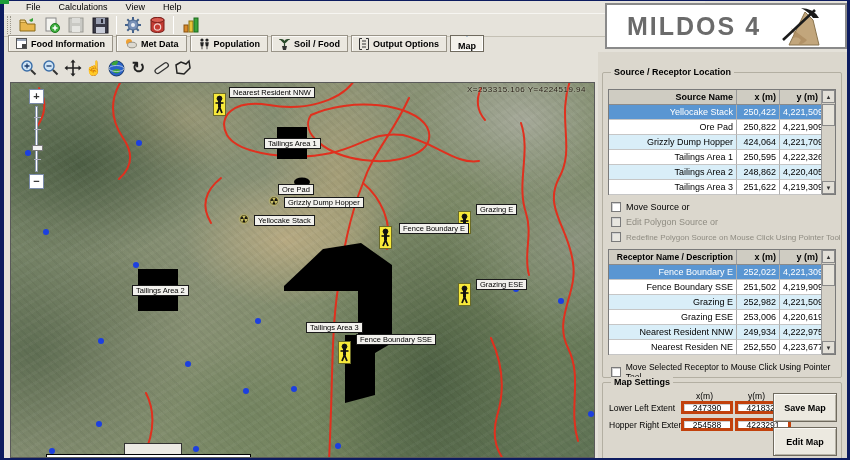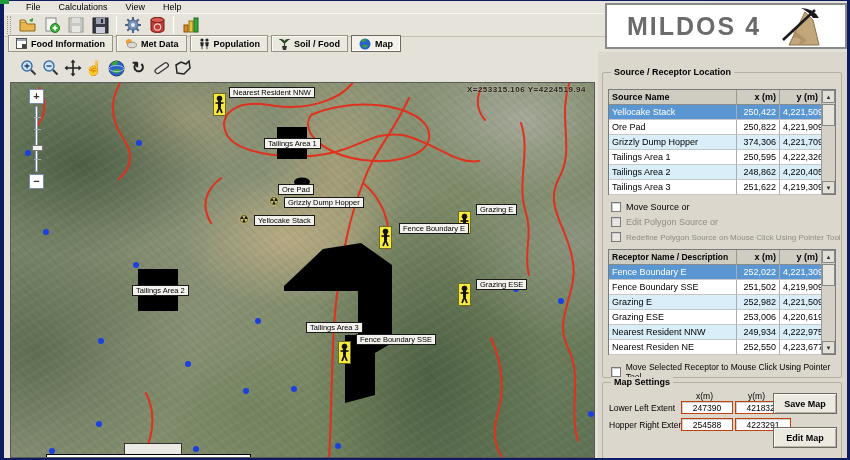--- a/index.html
+++ b/index.html
@@ -20,21 +20,21 @@
 
   
   #toolbar { position:absolute; left:4px; top:13px; width:843px; height:24px; background:#e6e3db; border-top:1px solid #f6f5f1; border-bottom:1px solid #c4c0b4; display:flex; align-items:center; }
   .tb-grip { width:4px; height:18px; margin:0 5px 0 3px; border-left:1px dotted #9a968a; border-right:1px dotted #9a968a; }
   .tb-btn { width:22px; height:21px; display:flex; align-items:center; justify-content:center; margin:0 1px; border:1px solid transparent; }
   .tb-sep { width:1px; height:18px; background:#b8b4a8; border-right:1px solid #fff; margin:0 4px; }
 
   
   #tabbar { position:absolute; left:4px; top:33px; width:600px; height:19px; display:flex; align-items:flex-end; gap:3px; padding-left:4px; }
   .tab { height:17px; display:flex; align-items:center; gap:4px; padding:0 7px; background:#ebe8e0; border:1px solid #999488; box-shadow:inset 1px 1px 0 #fbfaf7; font-weight:bold; cursor:default; }
-  .tab.active { background:#f3f1ea; border:1px solid #6f6a5e; box-shadow:inset -1px -1px 0 #fff; }
+  .tab.active { background:#f3f1ea; border:1px solid #6f6a5e; box-shadow:inset -1px -1px 0 #fff;flex-direction:column; }
 
   
   #logo-box { position:absolute; left:605px; top:3px; width:242px; height:46px; background:#fff; border:2px solid #8a8a8a; display:flex; align-items:center; justify-content:flex-start; padding-left:20px; gap:14px; z-index:5; }
   #logo-title { font-size:25px; font-weight:bold; color:#6b6b6b; letter-spacing:2px; }
 
   
   #maptoolbar { position:absolute; left:18px; top:56px; width:580px; height:24px; display:flex; align-items:center; gap:1px; }
   .mtb-btn { width:21px; height:21px; display:flex; align-items:center; justify-content:center; }
   .glyph-icon { font-size:14px; line-height:14px; color:#222; font-weight:bold; }
 
@@ -60,56 +60,56 @@
   .person-marker { position:absolute; width:13px; height:23px; background:#f8ea3a; border:1px solid #6a6a28; display:flex; align-items:center; justify-content:center; z-index:11; }
   .rad-marker { position:absolute; width:13px; height:12px; font-size:11px; line-height:12px; color:#111; text-shadow:0 0 1px #ffe94a, 0 0 2px #ffe94a; z-index:11; }
 
   
   #zoomctl { position:absolute; left:18px; top:6px; width:18px; z-index:13; }
   .zoom-btn { width:15px; height:15px; background:#fff; border:1px solid #7a8aa8; font-size:11px; font-weight:bold; text-align:center; line-height:13px; color:#333; }
   #zoom-track { margin:2px 0 2px 6px; width:3px; height:66px; background:#fff; border:1px solid #8a96ac; position:relative; }
   #zoom-handle { position:absolute; left:-4px; top:38px; width:11px; height:6px; background:#f2f2f2; border:1px solid #777; }
   .zoom-tick { position:absolute; left:-2px; width:7px; height:1px; background:#aab; }
 
-  #coord-readout { position:absolute; right:8px; top:2px; font-size:8px; font-weight:bold; color:#2a2118; letter-spacing:.5px; z-index:12; text-shadow:0 0 2px #cfd4c2; }
+  #coord-readout { position:absolute; right:8px; top:2px; font-size:8px; font-weight:normal; color:#2a2118; letter-spacing:.5px; z-index:12; text-shadow:0 0 2px #cfd4c2; }
   #scale-label { position:absolute; left:113px; top:360px; z-index:12; background:#eceae4; border:1px solid #333; font-size:8px; padding:16px 4px; line-height:11px; }
   #scale-bar { position:absolute; left:35px; top:371px; width:205px; height:5px; background:#fff; border:1px solid #000; z-index:12; }
 
   
   #panel { position:absolute; left:598px; top:52px; width:249px; height:406px; background:#dbd7cd; }
   .groupbox { position:absolute; border:1px solid #b3afa2; border-radius:2px; }
   .group-title { position:absolute; top:-6px; left:8px; background:#dbd7cd; padding:0 3px; font-weight:bold; }
   #group-source { left:4px; top:20px; width:240px; height:306px; }
   #group-mapset { left:4px; top:330px; width:240px; height:80px; }
 
   .datatable { position:absolute; left:5px; width:228px; border:1px solid #7a7a7a; background:#fff; }
   .tbl-row { display:flex; height:15px; }
   .tbl-row.hdr { background:#cfccc2; font-weight:bold; }
   .tbl-row.alt { background:#d9eef8; }
   .tbl-row.sel { background:#5a96d2; color:#fff; }
   .cell { border-right:1px solid #adadad; border-bottom:1px solid #c6c6c6; line-height:14px; padding:0 3px; overflow:hidden; white-space:nowrap; }
   .tbl-row.hdr .cell { border-bottom:1px solid #8a8a8a; border-right:1px solid #9a9a9a; }
-  .c-name { width:128px; }
+  .c-name { width:128px;text-align:right; }
   .c-x { width:43px; text-align:right; }
   .c-y { width:42px; text-align:right; border-right:none; }
   .vscroll { position:absolute; right:0; top:0; width:14px; background:#d4d0c6; border-left:1px solid #9a9a9a; }
   .vs-btn { width:13px; height:13px; background:#e2dfd7; border:1px solid #8a8a8a; font-size:6px; text-align:center; line-height:12px; color:#333; }
   .vs-btn.dn { position:absolute; bottom:0; }
   .vs-thumb { position:absolute; top:14px; width:13px; height:22px; background:#e6e3da; border:1px solid #8a8a8a; }
 
   .cbx-row { position:absolute; left:8px; display:flex; align-items:center; gap:5px; }
   .cbx { width:10px; height:10px; background:#fff; border:1px solid #7a7a7a; box-shadow:inset 1px 1px 0 #cfcfcf; }
   .cbx-row.disabled { color:#8f8c82; }
   .cbx-row.disabled .cbx { background:#e8e6df; }
 
   
   .ms-colhead { position:absolute; font-size:8.5px; }
   .ms-label { position:absolute; font-size:8.5px; }
-  .ms-input { position:absolute; height:13px; background:#fff; border:1px solid #c2410c; box-shadow:inset 1px 1px 0 #d0d0d0; font-family:"Liberation Sans",sans-serif; font-size:8.5px; text-align:center; padding:0; }
-  .push-btn { position:absolute; width:64px; height:21px; background:#ece9e0; border:1px solid #6f6a5e; box-shadow:inset 1px 1px 0 #fbfaf7, inset -1px -1px 0 #b8b4a8; font-weight:bold; font-size:9px; font-family:"Liberation Sans",sans-serif; }
+  .ms-input { position:absolute; height:13px; background:#fff; border:3px solid #c2410c; box-shadow:inset 1px 1px 0 #d0d0d0; font-family:"Liberation Sans",sans-serif; font-size:8.5px; text-align:center; padding:0; }
+  .push-btn { position:absolute; width:64px; height:29px; background:#ece9e0; border:1px solid #6f6a5e; box-shadow:inset 1px 1px 0 #fbfaf7, inset -1px -1px 0 #b8b4a8; font-weight:bold; font-size:9px; font-family:"Liberation Sans",sans-serif; }
 </style>
 </head>
 <body>
 
 <div class="frame-edge" id="edge-left"></div>
 <div class="frame-edge" id="edge-right"></div>
 <div class="frame-edge" id="edge-top"></div>
 <div class="frame-edge" id="edge-bottom"></div>
 <div id="corner-green"></div>
 
@@ -204,20 +204,27 @@
         </g>
       </svg>
     <span>Population</span>
   </div>
   <div class="tab">
     <svg width="11" height="12" viewBox="0 0 11 12">
         <path d="M3,8 h5 l-1,4 h-3 z" fill="#333"></path>
         <path d="M5.5,8 v-4 M5.5,5 c-2,-1 -3,-3 -4,-3.5 c2,-0.2 4,1 4,3.5 M5.5,5 c2,-1 3,-3 4,-3.5 c-2,-0.2 -4,1 -4,3.5" stroke="#2a4a2a" stroke-width="1.2" fill="#3a6a3a"></path>
       </svg>
     <span>Soil / Food</span>
+  </div>
+  <div class="tab">
+    <svg width="10" height="12" viewBox="0 0 10 12">
+        <path d="M3,0.5 h-2.5 v11 h2.5 M7,0.5 h2.5 v11 h-2.5" fill="none" stroke="#333"></path>
+        <path d="M3,3 h4 M3,6 h4 M3,9 h4" stroke="#333"></path>
+      </svg>
+    <span>Output Options</span>
   </div>
   <div class="tab active">
     <svg width="12" height="12" viewBox="0 0 12 12">
         <circle cx="6" cy="6" r="5.5" fill="#2a62c8"></circle>
         <path d="M2,3 q3,2 4,0 q2,-1.5 0,-2.5 q-3,0.5 -4,2.5 M3,8 q2,2 4,1.5 q2,-0.5 1,-2.5 q-3,-1 -5,1" fill="#3aa33a"></path>
       </svg>
     <span>Map</span>
   </div>
 </div>
 
@@ -421,21 +428,21 @@
         <div class="cell c-x">250,422</div>
         <div class="cell c-y">4,221,509</div>
       </div>
       <div class="tbl-row">
         <div class="cell c-name">Ore Pad</div>
         <div class="cell c-x">250,822</div>
         <div class="cell c-y">4,221,909</div>
       </div>
       <div class="tbl-row alt">
         <div class="cell c-name">Grizzly Dump Hopper</div>
-        <div class="cell c-x">374,306</div>
+        <div class="cell c-x">424,064</div>
         <div class="cell c-y">4,221,709</div>
       </div>
       <div class="tbl-row">
         <div class="cell c-name">Tailings Area 1</div>
         <div class="cell c-x">250,595</div>
         <div class="cell c-y">4,222,326</div>
       </div>
       <div class="tbl-row alt">
         <div class="cell c-name">Tailings Area 2</div>
         <div class="cell c-x">248,862</div>

